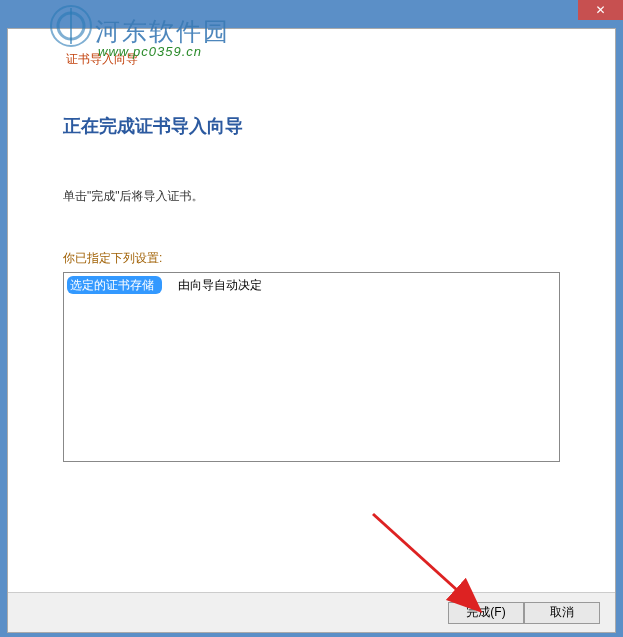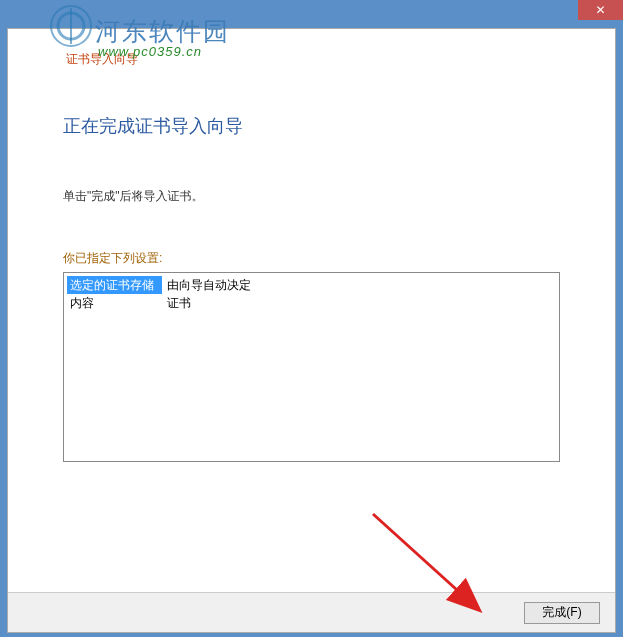--- a/index.html
+++ b/index.html
@@ -74,21 +74,21 @@
       left: 58px;
       font-size: 12px;
       color: #c2410c;
     }
     .content-area {
       padding: 85px 55px 0 55px;
     }
     .main-heading {
       font-size: 18px;
       color: #2c5aa0;
-      font-weight: normal;
+      font-weight: bold;
       margin-bottom: 50px;
     }
     .instruction-text {
       font-size: 12px;
       color: #333;
       margin-bottom: 45px;
     }
     .settings-label {
       font-size: 12px;
       color: #a16207;
@@ -101,23 +101,24 @@
       padding: 3px;
     }
     .settings-row {
       display: flex;
       height: 18px;
       line-height: 18px;
     }
     .settings-col1 {
       width: 95px;
       padding-left: 3px;
+      border-radius: 6px;
     }
     .settings-col2 {
-      padding-left: 5px;
+      padding-left: 16px;
     }
     .highlighted {
       background: #3399ff;
       color: white;
     }
     .button-bar {
       position: absolute;
       bottom: 0;
       left: 0;
       right: 0;
@@ -175,32 +176,29 @@
 
     <p class="instruction-text">单击"完成"后将导入证书。</p>
 
     <p class="settings-label">你已指定下列设置:</p>
 
     <div class="settings-box">
       <div class="settings-row">
         <div class="settings-col1 highlighted">选定的证书存储</div>
         <div class="settings-col2">由向导自动决定</div>
       </div>
-      <div class="settings-row">
-        <div class="settings-col1">内容</div>
-        <div class="settings-col2">证书</div>
-      </div>
     </div>
   </div>
 
   <svg class="arrow-annotation" width="130" height="115">
     <defs>
       <marker id="arrowhead" markerWidth="12" markerHeight="10" refX="10" refY="5" orient="auto">
         <polygon points="0 0, 12 5, 0 10" fill="#d22"></polygon>
       </marker>
     </defs>
     <line x1="5" y1="5" x2="110" y2="100" stroke="#d22" stroke-width="3" marker-end="url(#arrowhead)"></line>
   </svg>
 
   <div class="button-bar">
     <button class="btn">完成(F)</button>
+    <button class="btn">取消</button>
   </div>
 </div>
 
 </body></html>

